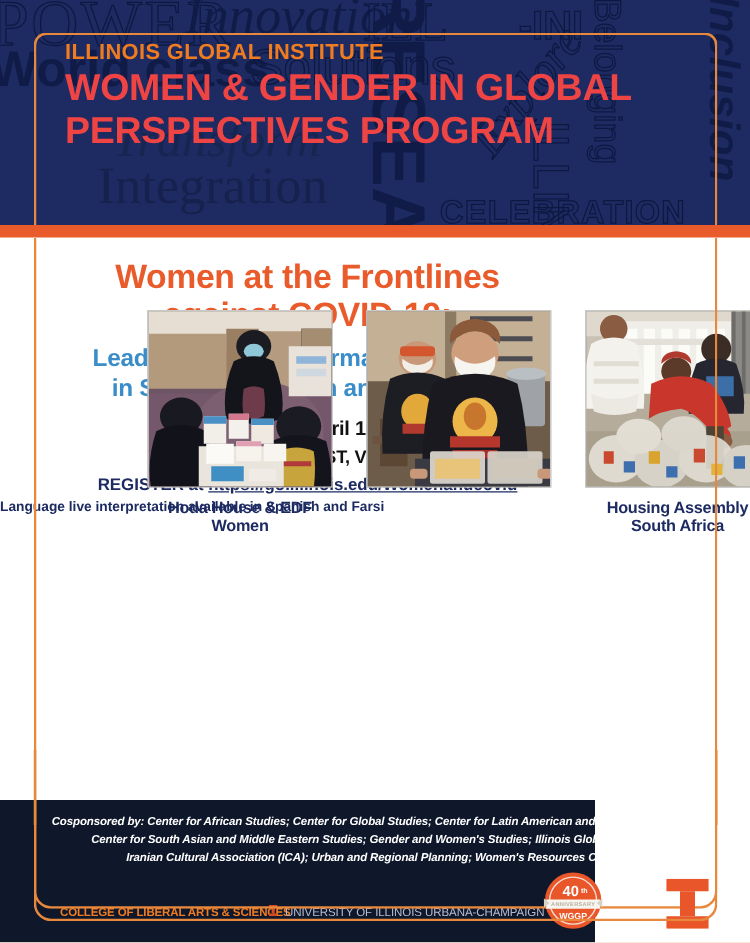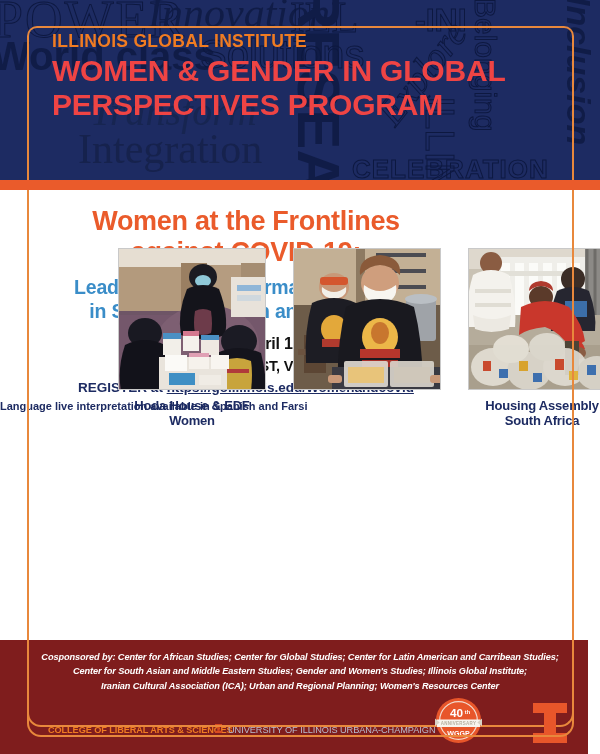--- a/index.html
+++ b/index.html
@@ -192,23 +192,23 @@
     text-align: center;
     line-height: 1.16;
     margin-top: 8px;
     letter-spacing: -0.2px;
   }
 
   
   .bottom-panel {
     position: absolute;
     left: 0; top: 640px;
-    width: 588px;
+    width: 476px;
     height: 114px;
-    background: #7f1d1d;
+    background: #0f172a;
   }
   .cosponsor {
     position: absolute;
     left: 30px; top: 10px;
     width: 540px;
     color: #ffffff;
     font-size: 9.2px;
     font-style: italic;
     font-weight: bold;
     text-align: center;

